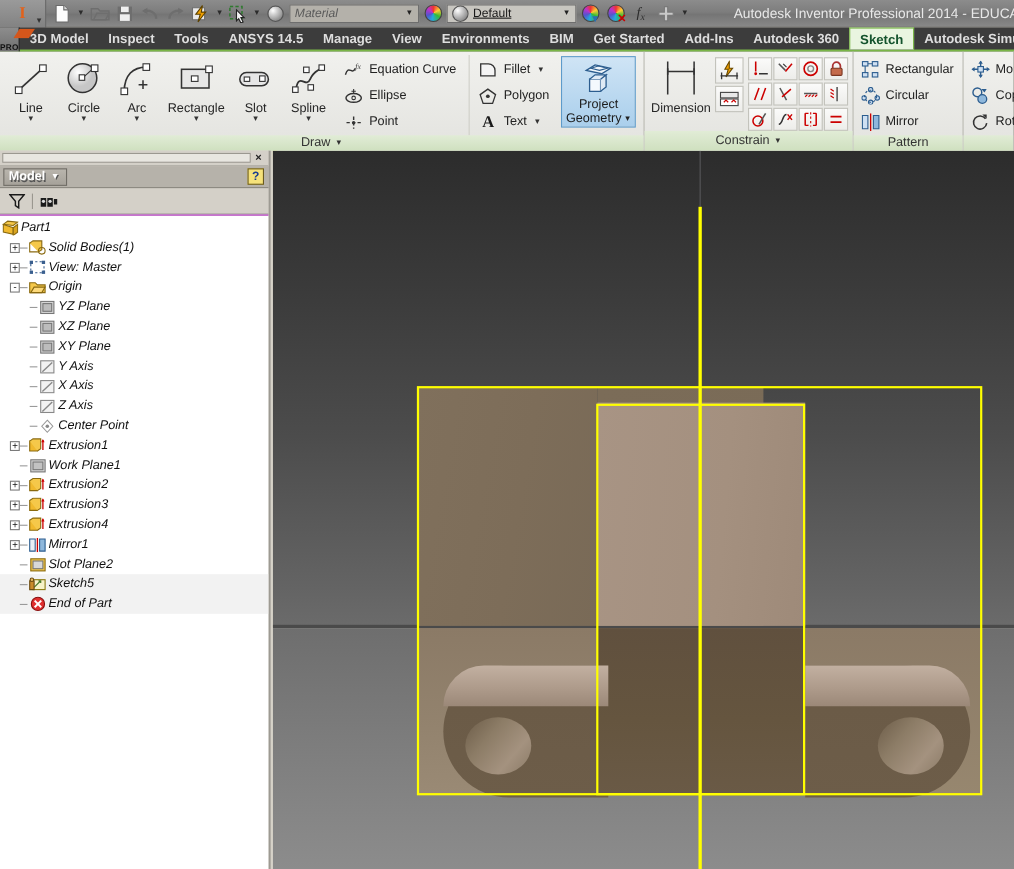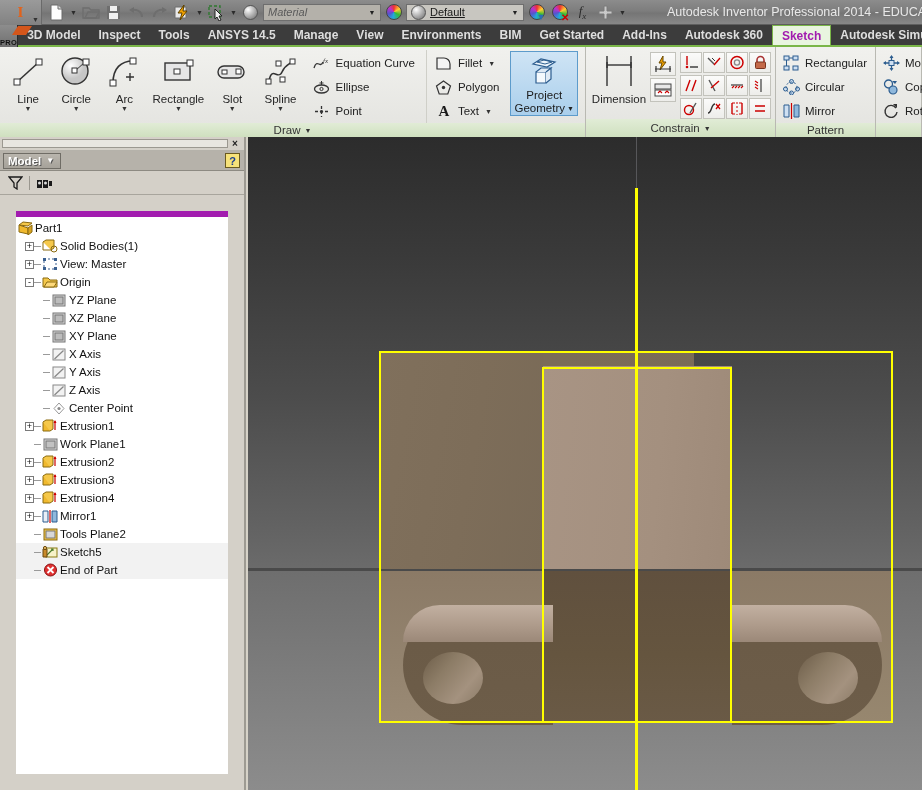--- a/index.html
+++ b/index.html
@@ -76,21 +76,21 @@
   .pro-badge::before {
     content: ""; position: absolute; top: 1px; left: 12px;
     width: 20px; height: 9px; background: #d4561b;
     clip-path: polygon(0 100%, 30% 0, 100% 0, 70% 100%);
   }
   .tab {
     display: flex; align-items: center; padding: 0 9px;
     font-size: 12px; color: #dedede; white-space: nowrap; cursor: default;
   }
   .tab.active {
-    background: #e9f5e0; color: #a21caf;
+    background: #e9f5e0; color: #14532d;
     border-left: 1px solid #7ab648; border-right: 1px solid #7ab648; border-top: 1px solid #7ab648;
   }
 
   
   .ribbon {
     position: absolute; left: 0; top: 47px; width: 922px; height: 90px;
     background: linear-gradient(#f1f1ee, #e3e3df);
     display: flex; align-items: stretch;
   }
   .panel { display: flex; flex-direction: column; border-right: 1px solid #b9b9b2; position: relative; }
@@ -165,23 +165,24 @@
   .br-help {
     position: absolute; right: 4px; top: 2px; width: 15px; height: 15px;
     background: #f6e27a; border: 1px solid #6a5a20; color: #1b3f8f;
     font-size: 11px; font-weight: bold; display: flex; align-items: center; justify-content: center;
   }
   .br-tools {
     height: 24px; background: #d4d0c8; display: flex; align-items: center; gap: 6px;
     padding: 0 8px; border-bottom: 1px solid #a8a59d;
   }
   .br-tree {
-    flex: 1; background: #ffffff; margin: 16px; overflow: hidden;
-    border-top: 6px solid #a21caf; font-size: 11.5px; color: #111;
+    flex: 1; background: #ffffff; margin: 0; overflow: hidden;
+    border-top: 1px solid #a21caf; font-size: 11.5px; color: #111;
     padding-top: 2px;
+    font-style: italic;
   }
   .tnode { display: flex; align-items: center; height: 18px; white-space: nowrap; }
   .tnode.sel { background: #f2f2f2; }
   .t-exp {
     width: 9px; height: 9px; border: 1px solid #7a7a7a; background: #fff;
     font-size: 9px; line-height: 7px; text-align: center; color: #111;
     margin-right: 0; flex: none;
   }
   .t-spacer { width: 9px; flex: none; }
   .t-dash { width: 7px; border-top: 1px solid #9a9a9a; flex: none; }
@@ -892,34 +893,34 @@
         <span class="t-spacer"></span>
         <span class="t-spacer"></span>
         <span class="t-spacer"></span>
         <span class="t-dash"></span>
         <span class="t-ico">
           <svg width="14" height="13" viewBox="0 0 14 13">
             <rect x="1" y="1" width="12" height="11" fill="#f2f2f2" stroke="#888"></rect>
             <path d="M2.5 11L11.5 2.5" stroke="#888" stroke-width="1.3"></path>
           </svg>
         </span>
-        <span class="t-lbl">X Axis</span>
+        <span class="t-lbl">Y Axis</span>
       </div>
       <div class="tnode">
         <span class="t-spacer"></span>
         <span class="t-spacer"></span>
         <span class="t-spacer"></span>
         <span class="t-dash"></span>
         <span class="t-ico">
           <svg width="14" height="13" viewBox="0 0 14 13">
             <rect x="1" y="1" width="12" height="11" fill="#f2f2f2" stroke="#888"></rect>
             <path d="M2.5 11L11.5 2.5" stroke="#888" stroke-width="1.3"></path>
           </svg>
         </span>
-        <span class="t-lbl">Y Axis</span>
+        <span class="t-lbl">X Axis</span>
       </div>
       <div class="tnode">
         <span class="t-spacer"></span>
         <span class="t-spacer"></span>
         <span class="t-spacer"></span>
         <span class="t-dash"></span>
         <span class="t-ico">
           <svg width="14" height="13" viewBox="0 0 14 13">
             <rect x="1" y="1" width="12" height="11" fill="#f2f2f2" stroke="#888"></rect>
             <path d="M2.5 11L11.5 2.5" stroke="#888" stroke-width="1.3"></path>
@@ -1024,21 +1025,21 @@
       <div class="tnode">
         <span class="t-spacer"></span>
         <span class="t-spacer"></span>
         <span class="t-dash"></span>
         <span class="t-ico">
           <svg width="15" height="13" viewBox="0 0 15 13">
             <rect x="1" y="1" width="13" height="11" fill="#f5c84a" stroke="#8a6a10"></rect>
             <rect x="3" y="3" width="9" height="7" fill="#d8d8d8" stroke="#777"></rect>
           </svg>
         </span>
-        <span class="t-lbl">Tools Plane2</span>
+        <span class="t-lbl">Slot Plane2</span>
       </div>
       <div class="tnode sel">
         <span class="t-spacer"></span>
         <span class="t-spacer"></span>
         <span class="t-dash"></span>
         <span class="t-ico">
           <svg width="16" height="14" viewBox="0 0 16 14">
             <rect x="4" y="3" width="11" height="9" fill="#f7f2c8" stroke="#8a7a10"></rect>
             <path d="M5 10l6-6M9 4h2v2" stroke="#4a7a2a" stroke-width="1.1" fill="none"></path>
             <path d="M1 4h4v8H1z" fill="#c98a2a" stroke="#6a4a10"></path>

